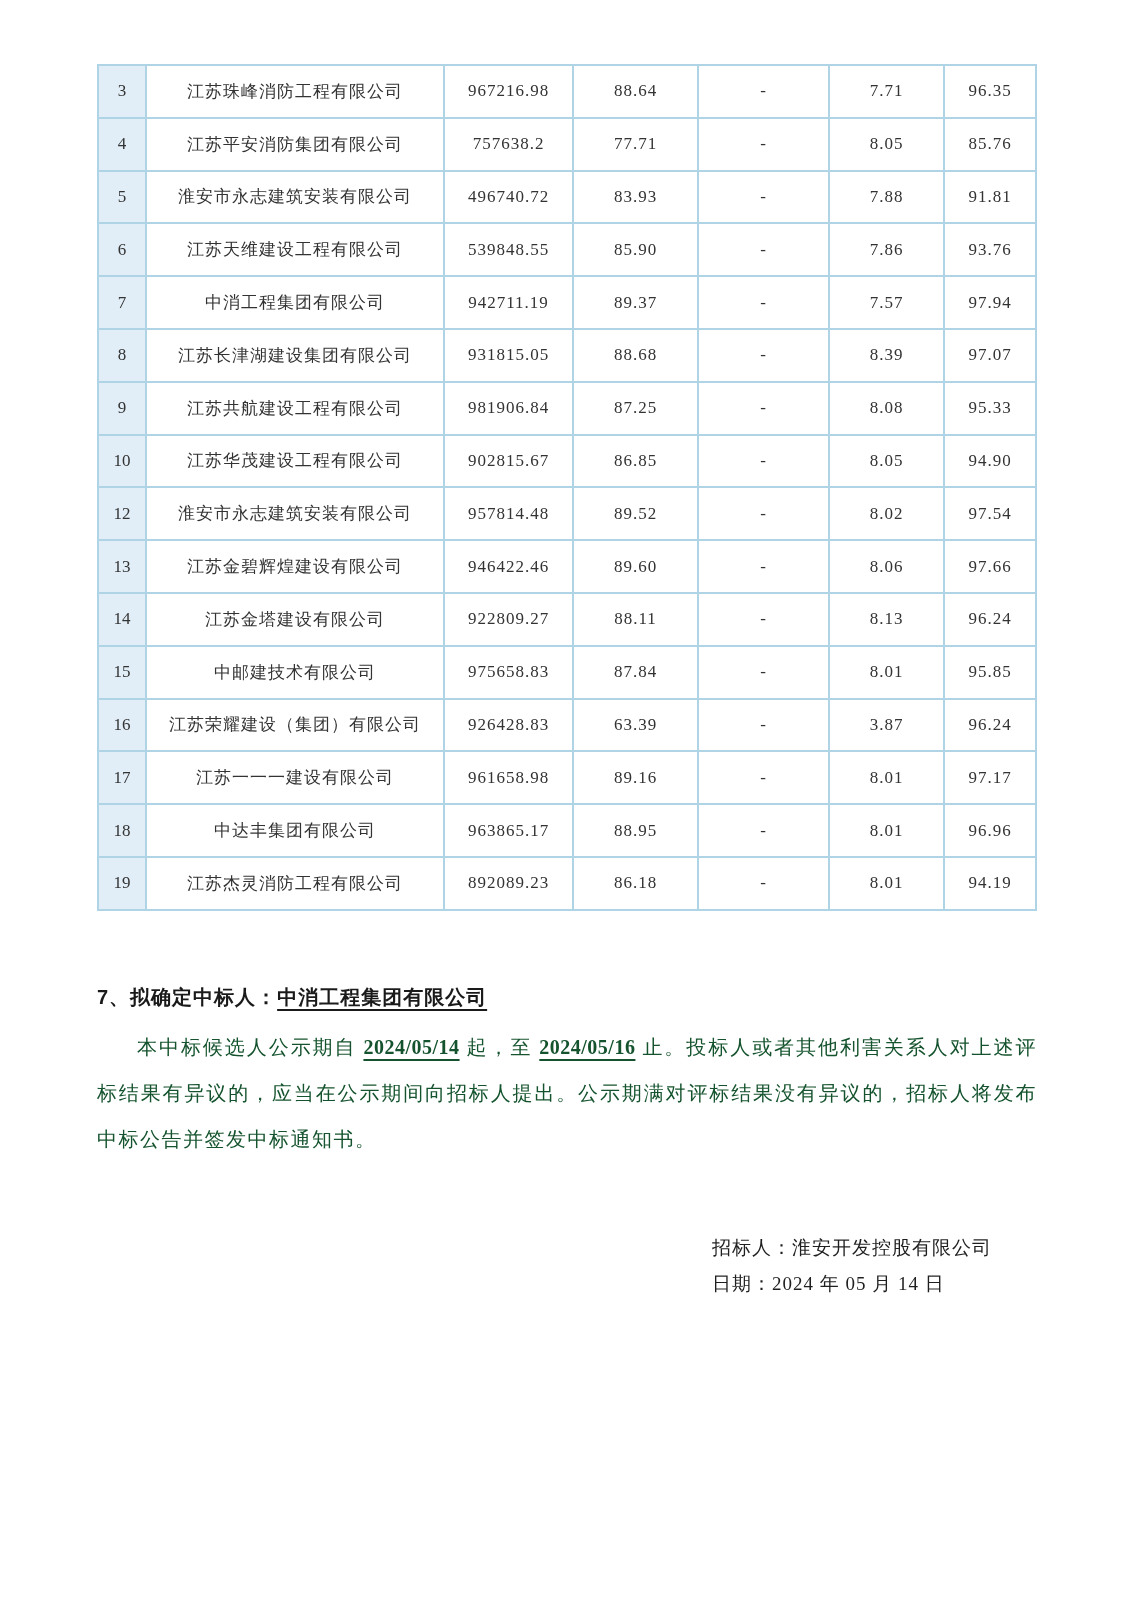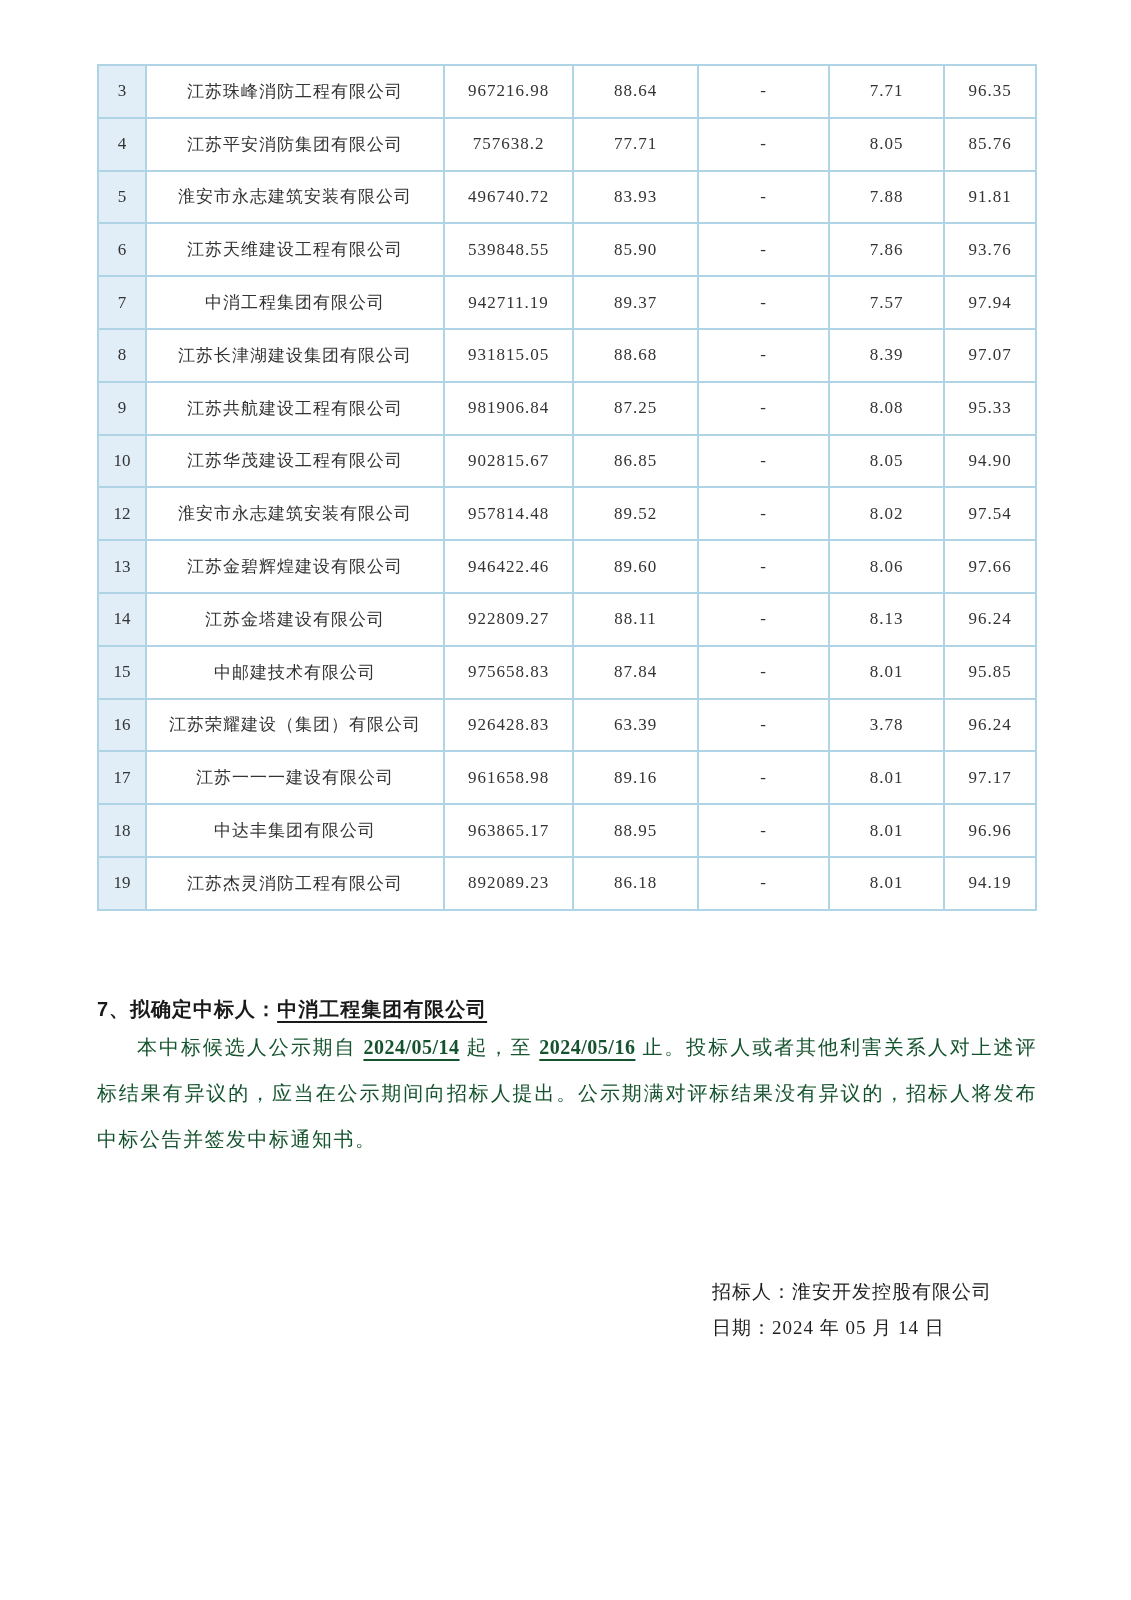--- a/index.html
+++ b/index.html
@@ -47,21 +47,20 @@
   .section7{
     position:absolute;
     left:97px;
     top:984px;
     width:940px;
     font-family:"Liberation Sans","DejaVu Sans",sans-serif;
     font-weight:bold;
     font-size:20px;
     color:#1a1a1a;
     letter-spacing:1px;
-    margin-top:12px;
   }
   .section7 .winner{
     text-decoration:underline;
     text-underline-offset:5px;
     text-decoration-thickness:2px;
   }
   
   .notice{
     position:absolute;
     left:97px;
@@ -83,21 +82,20 @@
   }
   
   .sign-block{
     position:absolute;
     left:712px;
     top:1230px;
     font-size:19px;
     line-height:36px;
     color:#1f1f1f;
     letter-spacing:1px;
-    margin-top:44px;
   }
 </style>
 </head>
 <body>
 
 <div class="page">
 
   <table class="bid-table">
     <colgroup>
       <col style="width:48px">
@@ -216,21 +214,21 @@
       <td>-</td>
       <td>8.01</td>
       <td>95.85</td>
     </tr>
         <tr>
       <td class="rank-cell">16</td>
       <td>江苏荣耀建设（集团）有限公司</td>
       <td>926428.83</td>
       <td>63.39</td>
       <td>-</td>
-      <td>3.78</td>
+      <td>3.87</td>
       <td>96.24</td>
     </tr>
         <tr>
       <td class="rank-cell">17</td>
       <td>江苏一一一建设有限公司</td>
       <td>961658.98</td>
       <td>89.16</td>
       <td>-</td>
       <td>8.01</td>
       <td>97.17</td>

